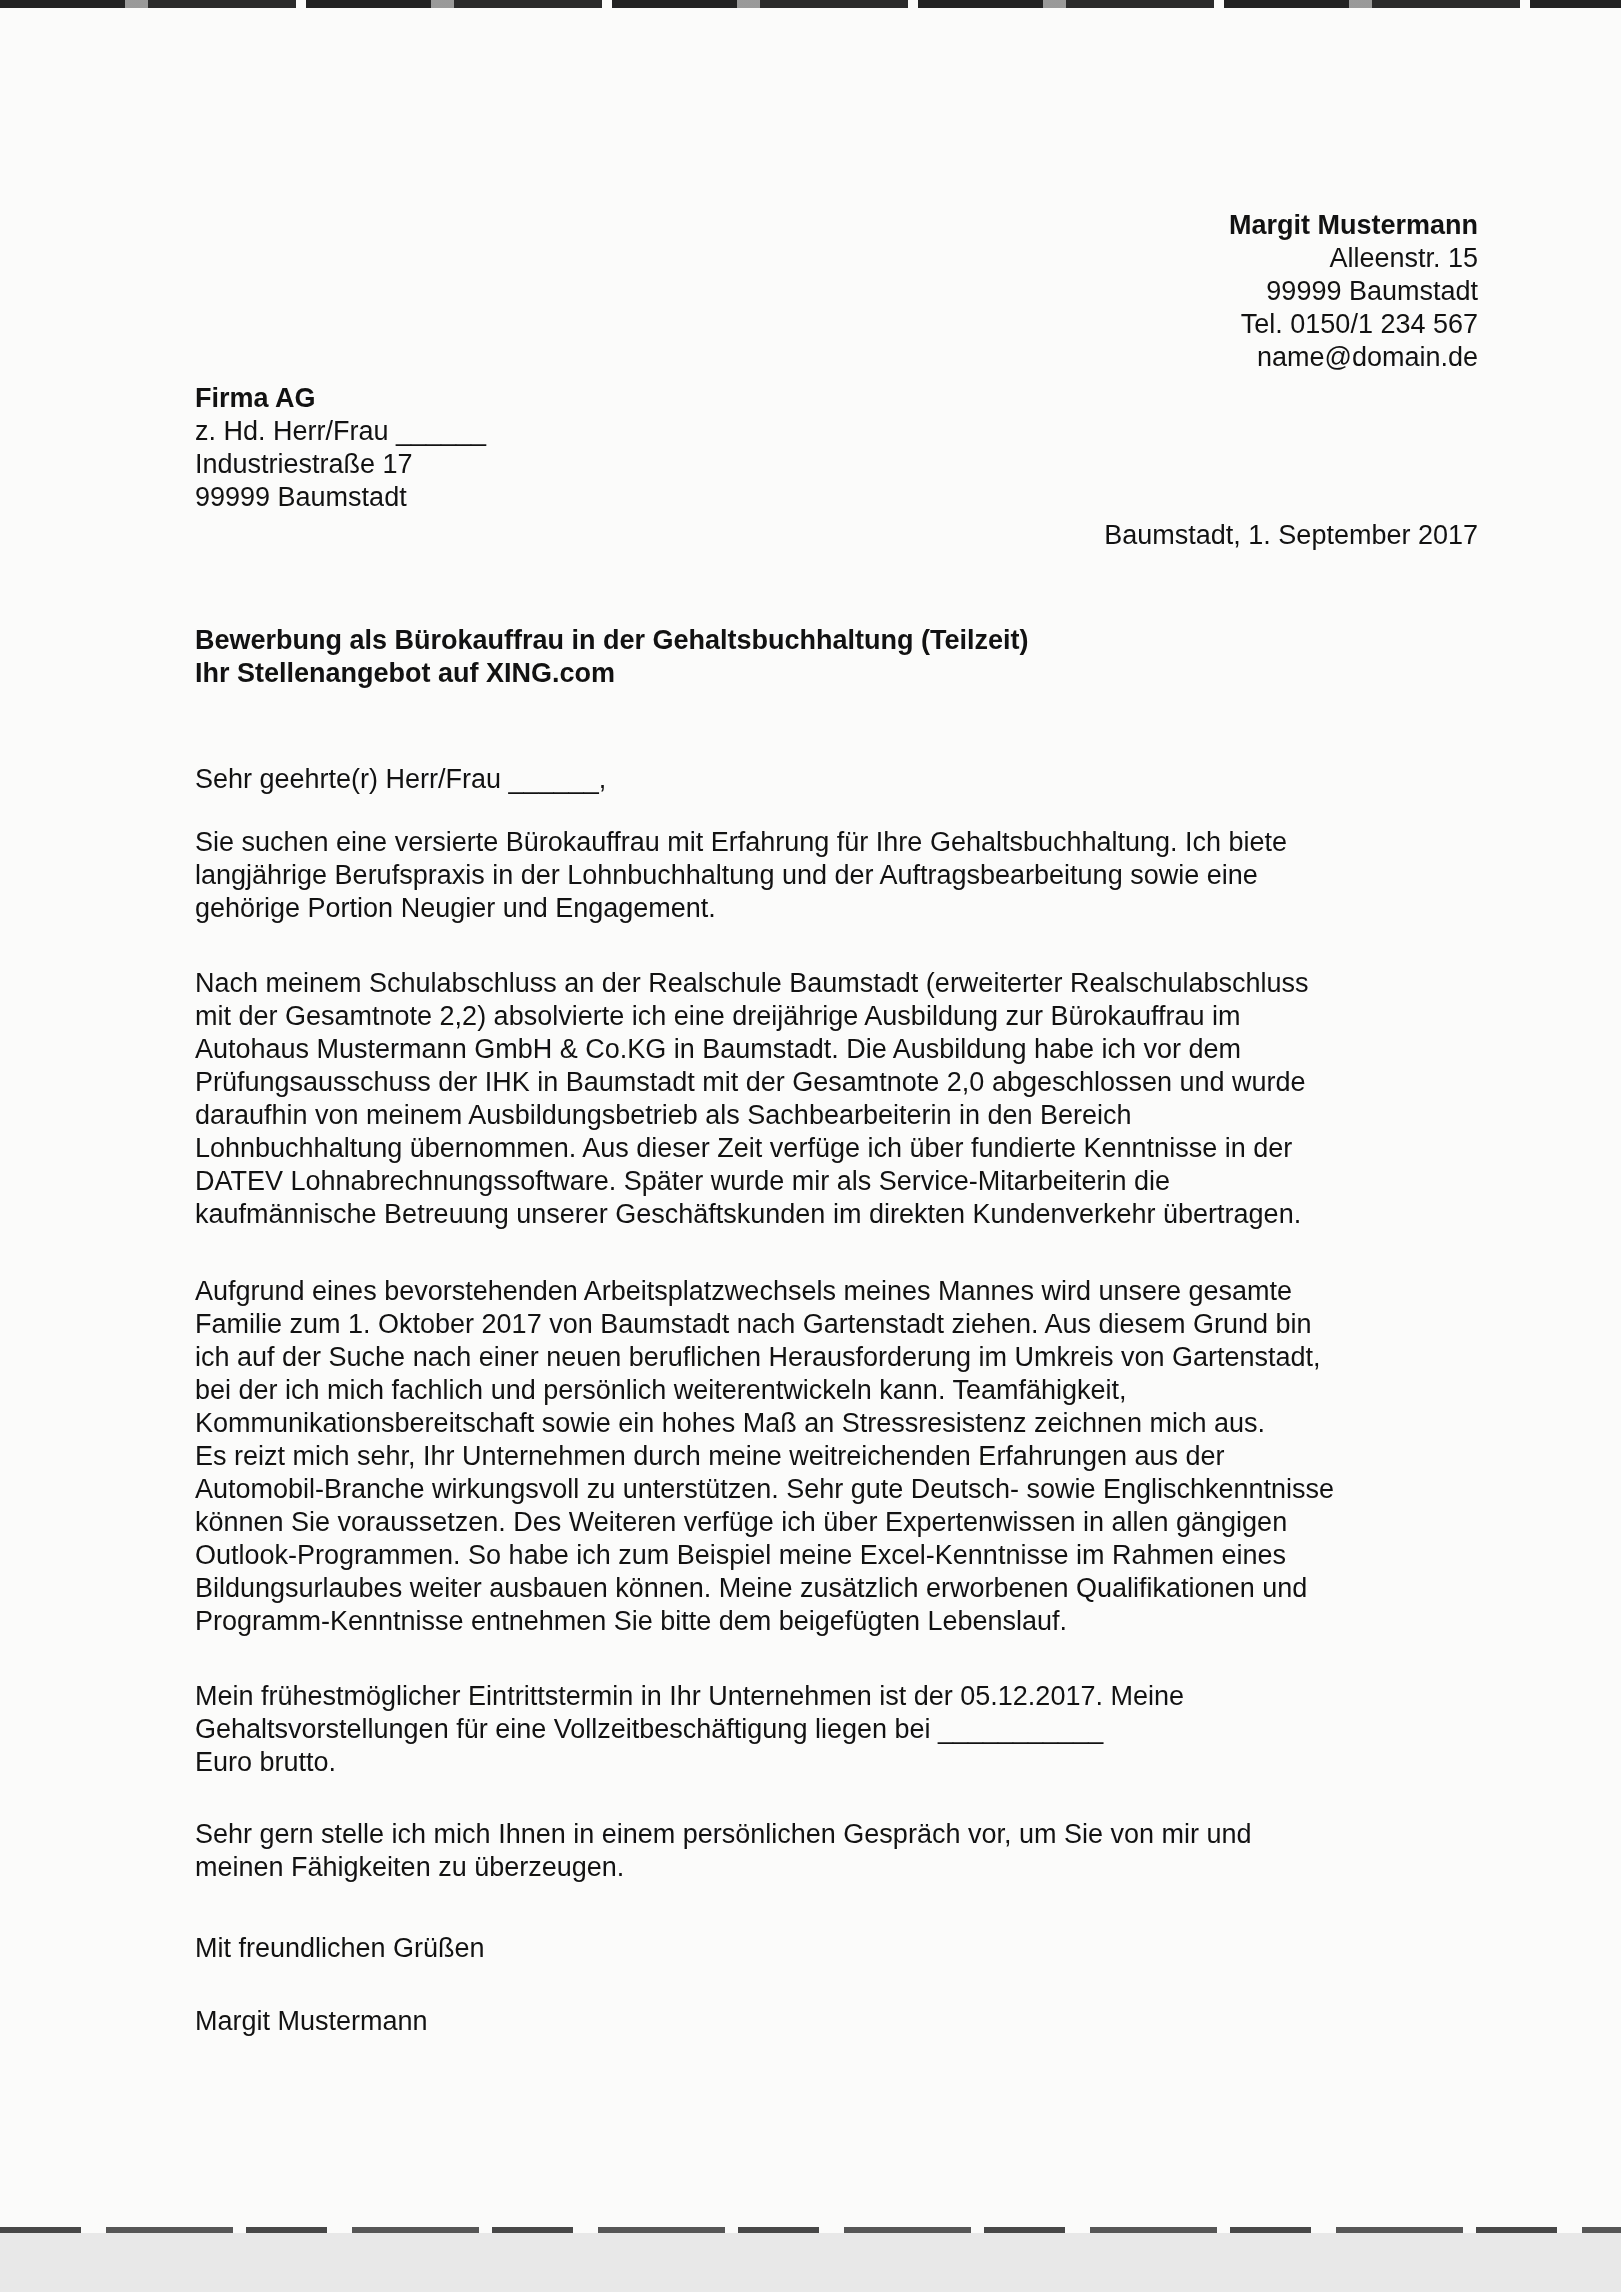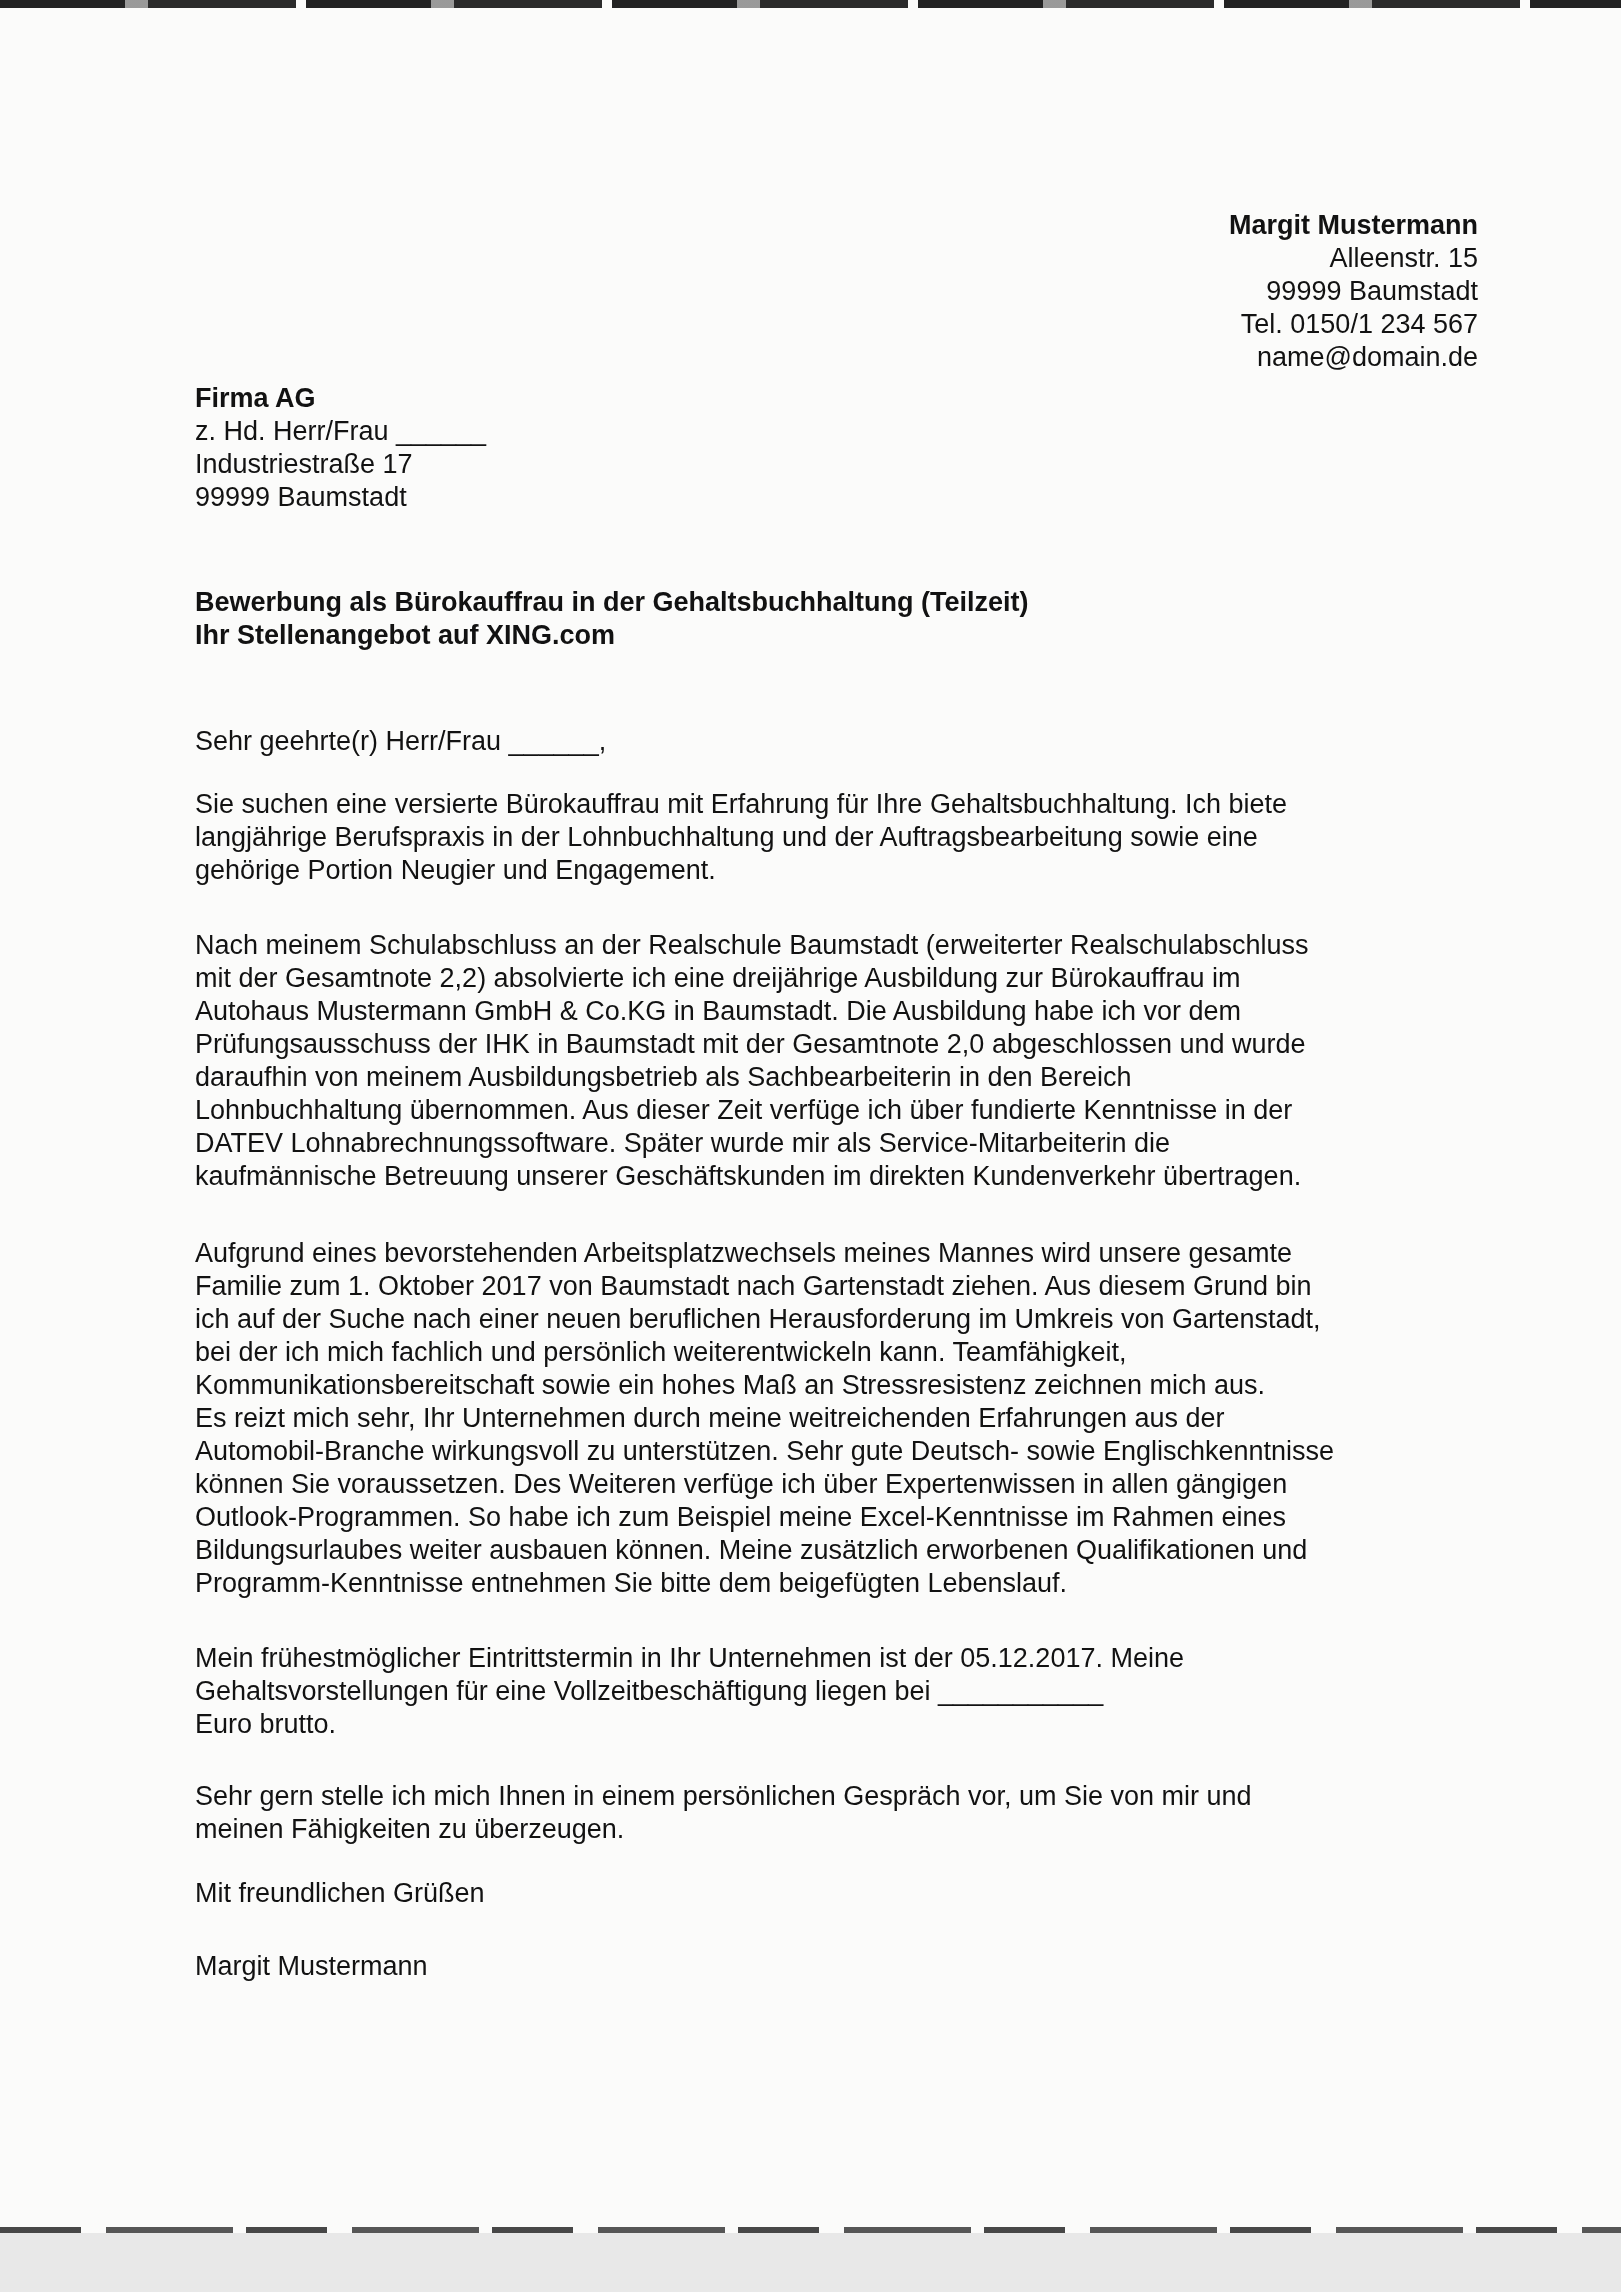--- a/index.html
+++ b/index.html
@@ -56,21 +56,21 @@
   .recipient   { margin-top: 8px; }
   .dateline    { margin-top: 4.5px; }
   .subject     { margin-top: 72px; }
   .salutation  { margin-top: 73px; }
   .para-0      { margin-top: 30px; }
   .para-1      { margin-top: 42px; }
   .para-2      { margin-top: 44px; }
   .para-3      { }
   .para-4      { margin-top: 42px; }
   .para-5      { margin-top: 39px; }
-  .closing     { margin-top: 31px; }
+  .closing     { margin-top: 48px; }
   .signature   { margin-top: 40px; }
 </style>
 </head>
 <body>
 
 <div class="page">
   <div class="scan-edge top"></div>
 
   <div class="content">
 
@@ -82,20 +82,21 @@
 name@domain.de</div>
     </div>
 
     <div class="recipient">
       <div class="block bold">Firma AG</div>
       <div class="block">z. Hd. Herr/Frau ______
 Industriestraße 17
 99999 Baumstadt</div>
     </div>
 
+    <div class="dateline right block">Baumstadt, 1. September 2017</div>
 
     <div class="subject bold block">Bewerbung als Bürokauffrau in der Gehaltsbuchhaltung (Teilzeit)
 Ihr Stellenangebot auf XING.com</div>
 
     <div class="salutation block">Sehr geehrte(r) Herr/Frau ______,</div>
 
     <div class="para-0 block">Sie suchen eine versierte Bürokauffrau mit Erfahrung für Ihre Gehaltsbuchhaltung. Ich biete
 langjährige Berufspraxis in der Lohnbuchhaltung und der Auftragsbearbeitung sowie eine
 gehörige Portion Neugier und Engagement.</div>
 

